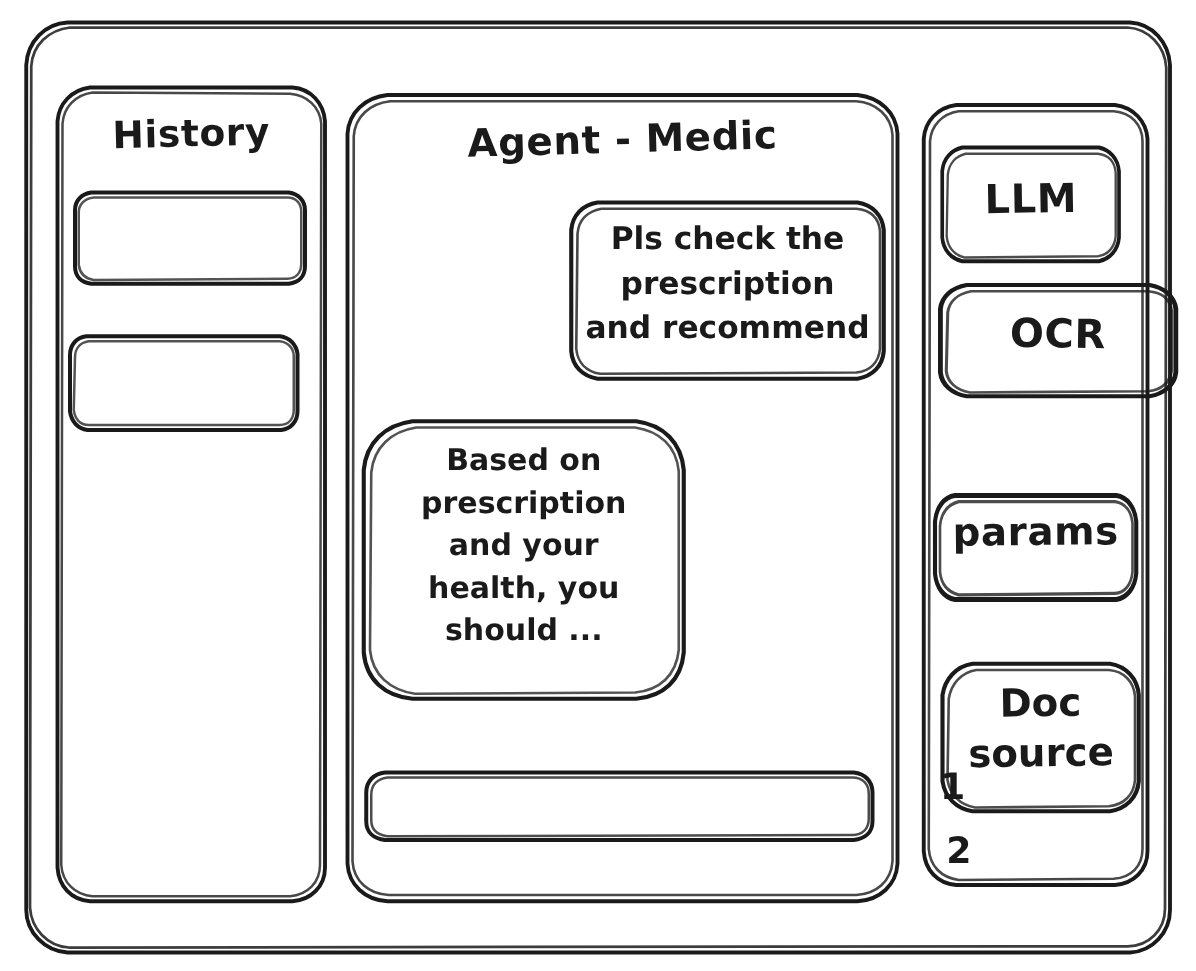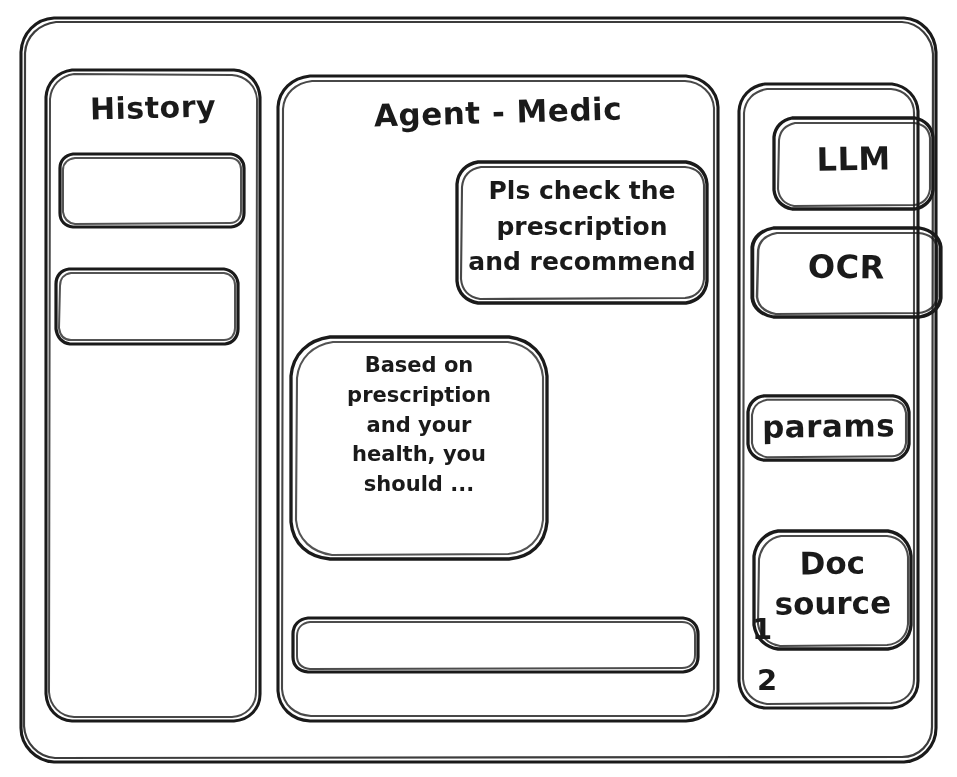--- a/index.html
+++ b/index.html
@@ -108,55 +108,54 @@
     line-height: 1.42;
   }
   #agent-message {
     left: 288px;
     top: 334px;
     width: 262px;
     height: 228px;
   }
   #agent-message .label {
     padding-top: 17px;
-    font-size: 21px;
+    font-size: 24px;
     line-height: 1.42;
   }
   #composer-input {
     left: 291px;
     top: 616px;
     width: 409px;
     height: 58px;
   }
 
   
   #tools-panel {
     left: 737px;
     top: 82px;
     width: 183px;
     height: 628px;
   }
   #tool-llm {
     left: 752px;
     top: 116px;
-    width: 163px;
+    width: 145px;
     height: 95px;
-    margin-left: 20px;
   }
   #tool-ocr {
     left: 750px;
     top: 226px;
     width: 193px;
     height: 93px;
   }
   #tool-params {
     left: 746px;
     top: 394px;
     width: 165px;
-    height: 68px;
+    height: 88px;
   }
   #doc-source {
     left: 752px;
     top: 529px;
     width: 161px;
     height: 122px;
   }
   .tool-btn .label {
     font-size: 32px;
     letter-spacing: 0.5px;

